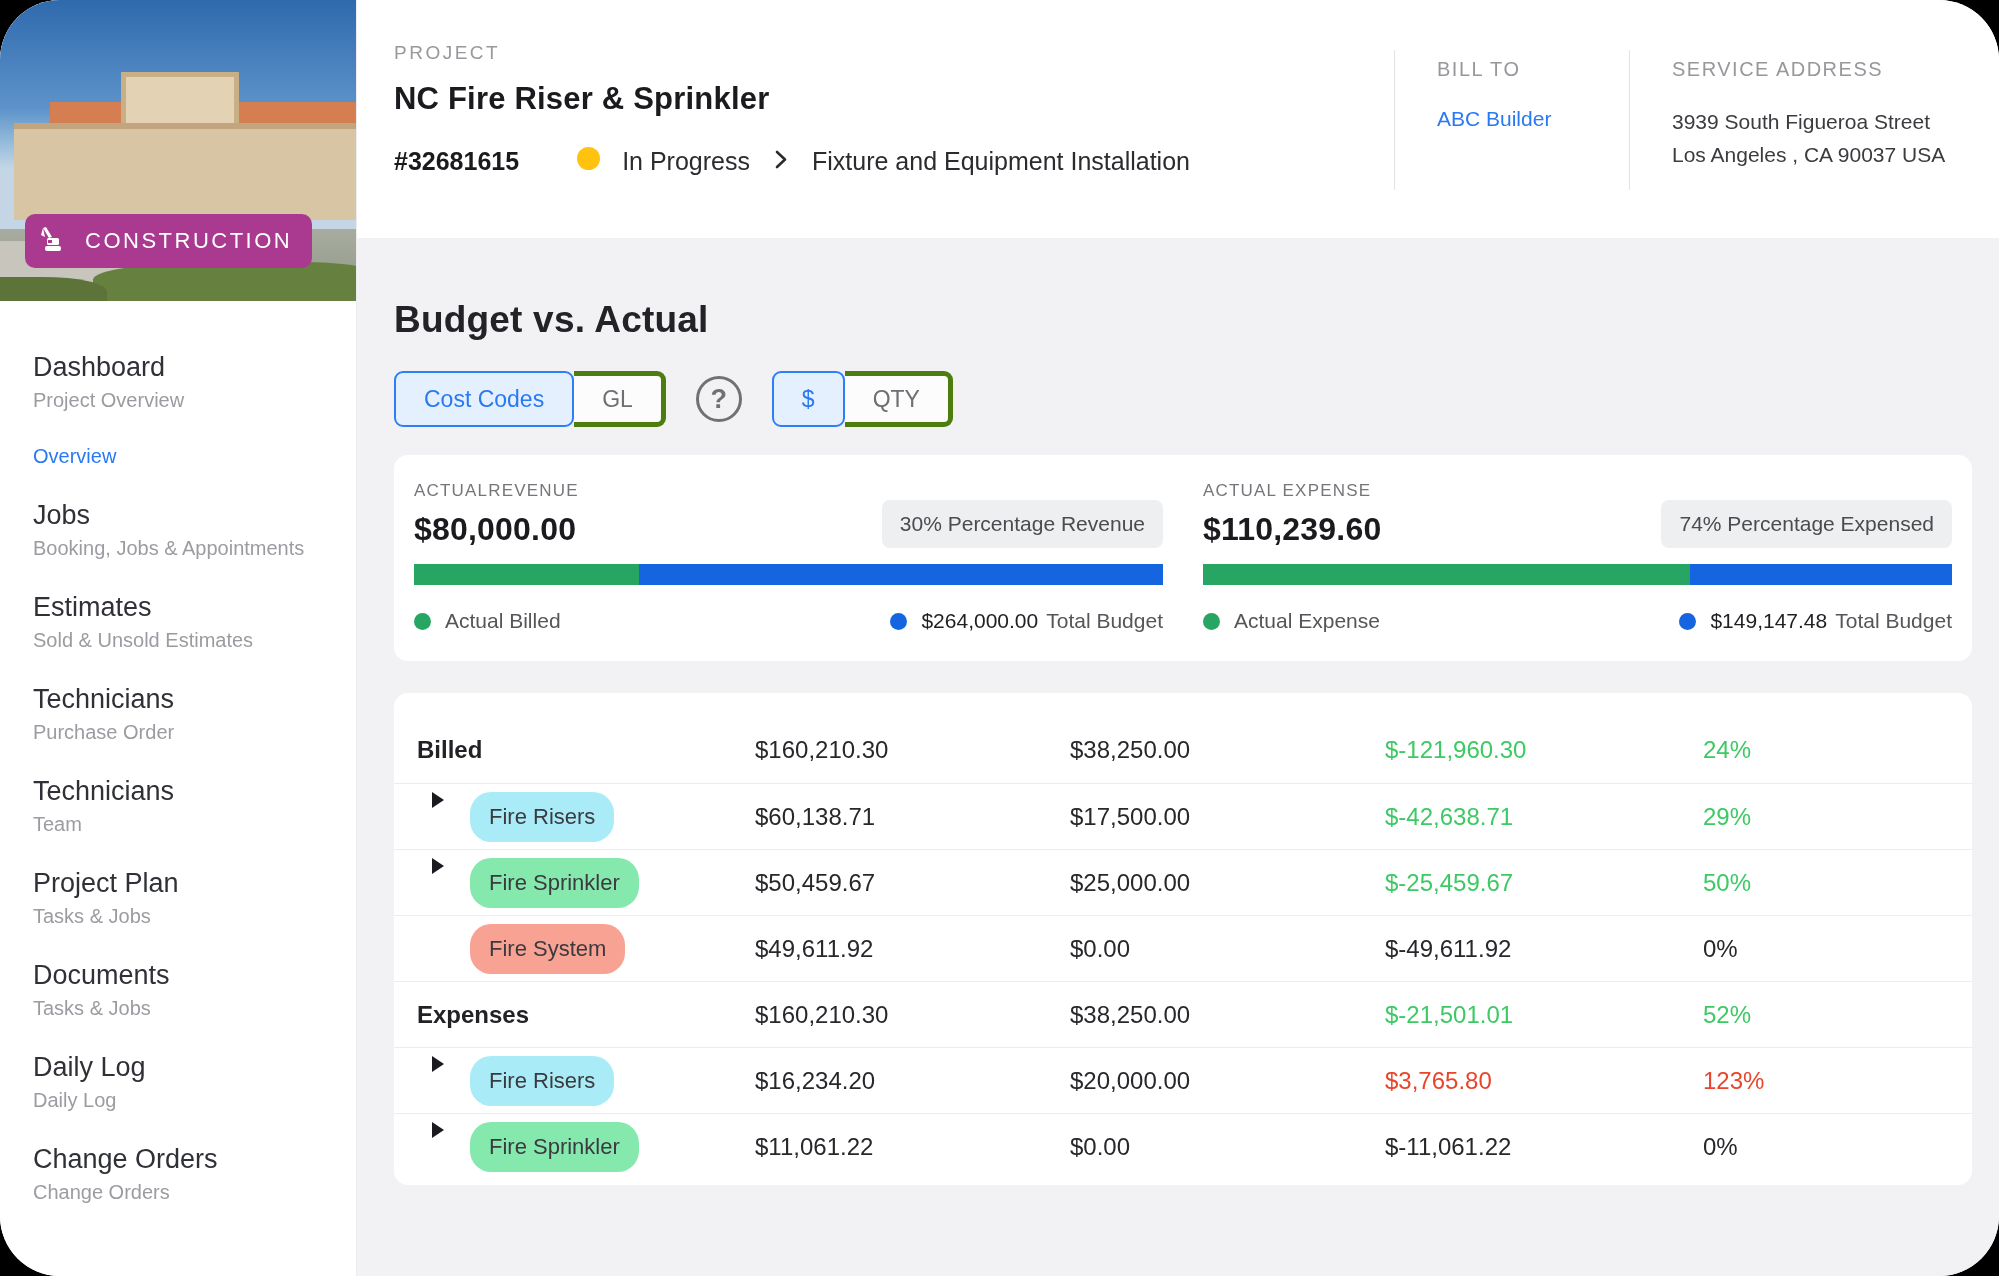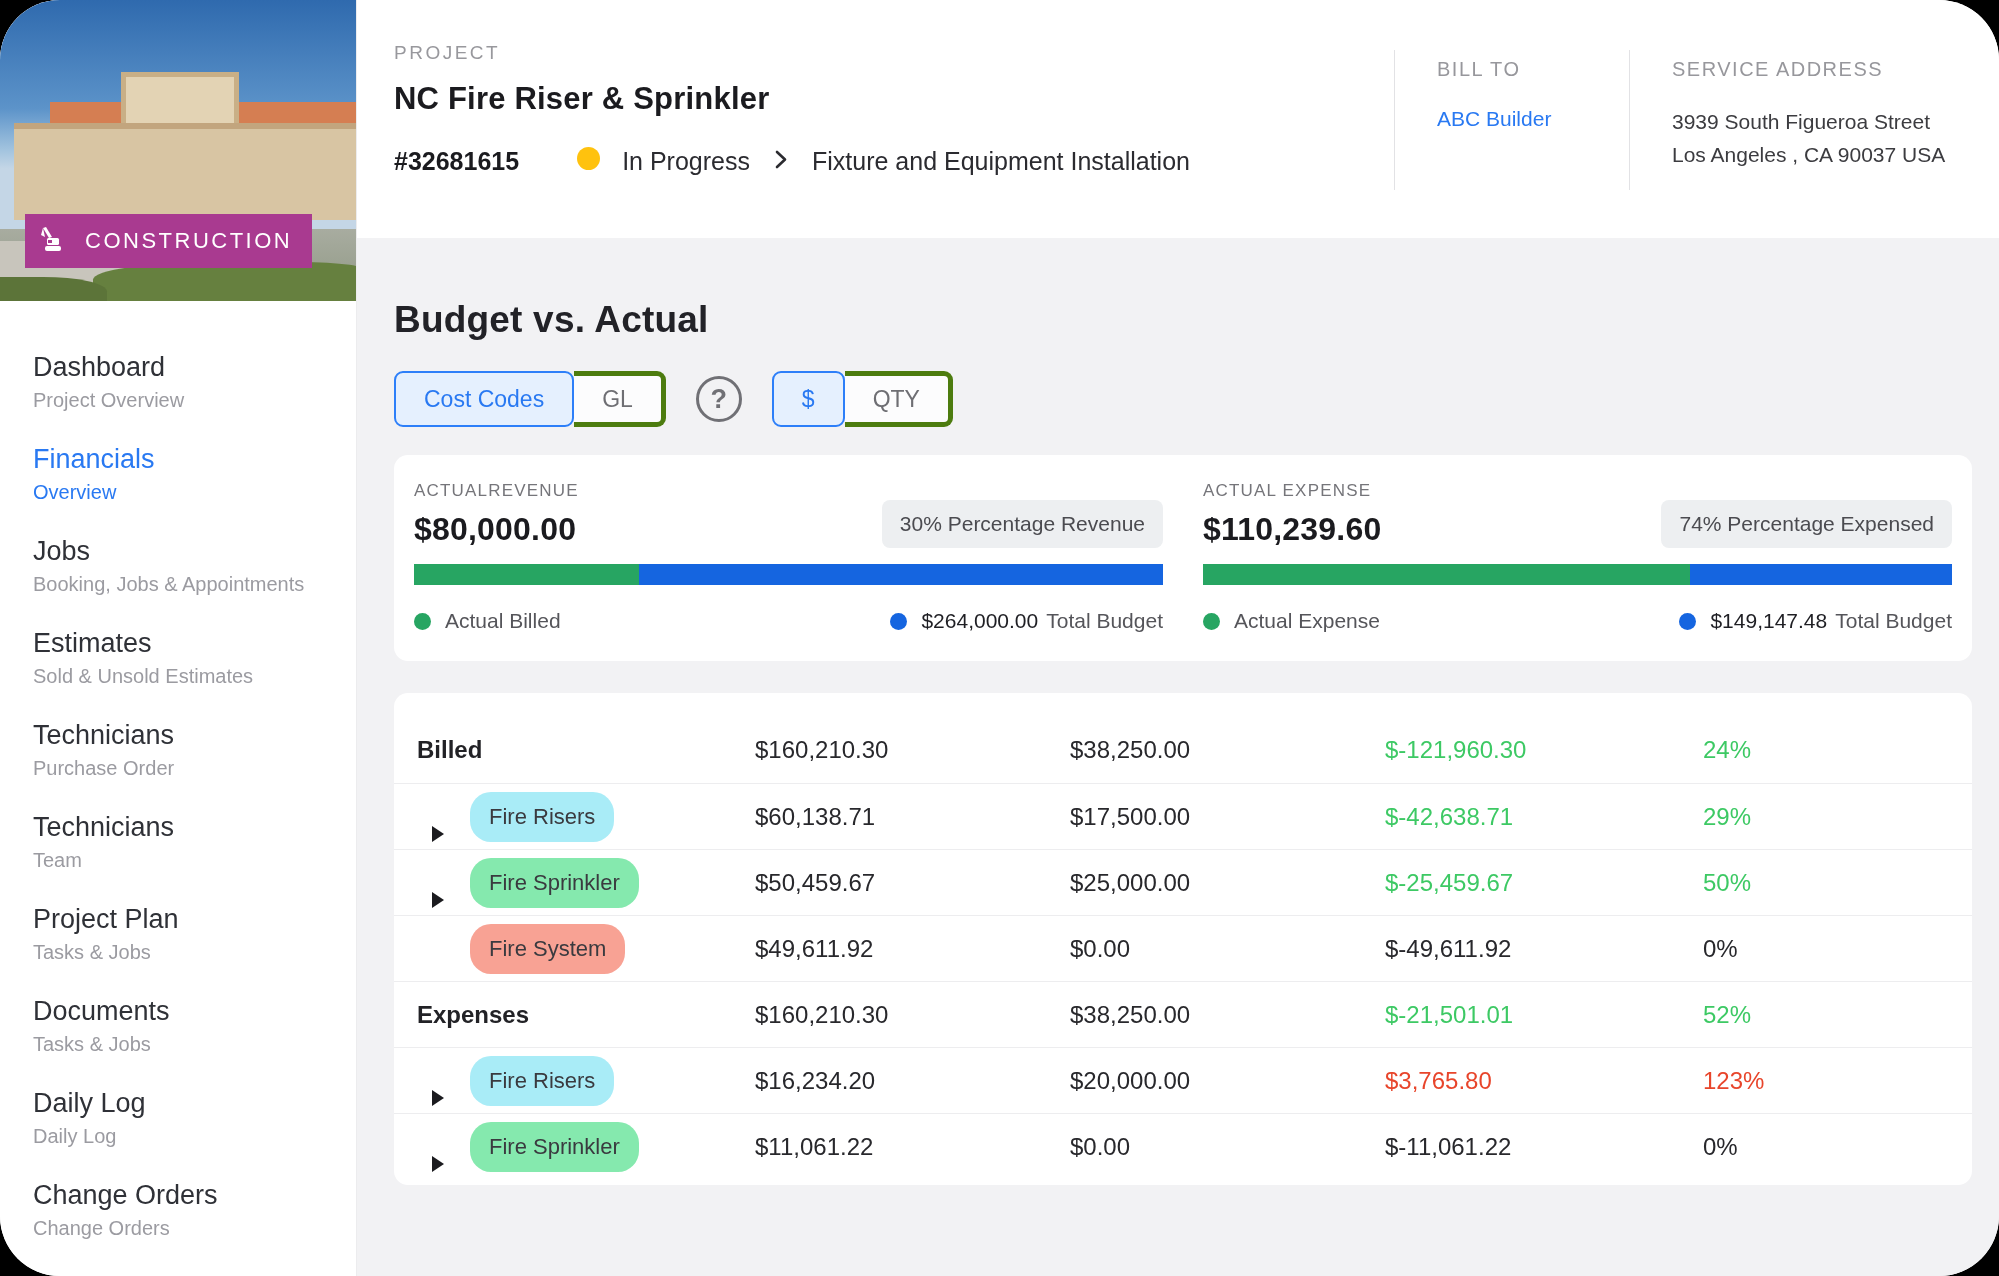--- a/index.html
+++ b/index.html
@@ -14,21 +14,21 @@
   .photo .sky{position:absolute;inset:0;background:linear-gradient(180deg,#2F6AAE 0%,#5C93C9 36%,#A3C4DF 50%,#C4D6E6 56%);}
   .photo .roofband{position:absolute;top:34%;left:14%;right:0;height:9%;background:#D57E52;}
   .photo .facade{position:absolute;top:41%;left:4%;right:0;height:32%;background:#D8C5A3;border-top:6px solid #C2A57E;}
   .photo .tower{position:absolute;top:24%;left:34%;width:33%;height:20%;background:#E3D3B4;border:5px solid #C9AF86;border-bottom:none;}
   .photo .windows{position:absolute;top:52%;left:6%;right:0;height:15%;background:repeating-linear-gradient(90deg,#39424B 0 34px,#C9B astonish 0,#D8C5A3 34px 54px);}
   .photo .ground{position:absolute;bottom:0;left:0;right:0;height:24%;background:linear-gradient(180deg,#A8ACA0,#8F9883);}
   .photo .walk{position:absolute;bottom:0;left:-12%;width:62%;height:20%;background:#C8C5BC;transform:skewX(-30deg);}
   .photo .bush{position:absolute;bottom:0;right:-4%;width:78%;height:13%;background:#66803F;border-radius:45% 25% 0 0;}
   .photo .bush2{position:absolute;bottom:0;left:0;width:30%;height:8%;background:#5C7439;border-radius:0 60% 0 0;}
   .construction-badge{
-    position:absolute;left:25px;top:214px;z-index:4;background:#A93A90;border-radius:0;
+    position:absolute;left:25px;top:214px;z-index:4;background:#A93A90;border-radius:10px;
     display:flex;align-items:center;padding:12px 20px 12px 14px;color:#fff;
     font-size:22px;letter-spacing:2.5px;font-weight:500;
   }
   .construction-badge .exc{margin-right:12px;display:flex;}
   .menu{padding:48px 20px 0 33px;}
   .menu-item{margin-bottom:25px;cursor:pointer;}
   .menu-item .t{font-size:27px;font-weight:500;color:#2F3137;line-height:36px;}
   .menu-item .s{font-size:20px;color:#9B9BA1;line-height:31px;}
   .menu-item.active .t,.menu-item.active .s{color:#2979F2;}
   
@@ -76,21 +76,21 @@
   .dot.green{background:#27A562;}
   .dot.blue{background:#1565E0;}
   .legend .val{color:#1F1F24;font-weight:500;margin-right:8px;}
   
   .table-card{background:#fff;border-radius:14px;margin-top:32px;padding:24px 0 6px;}
   .trow{display:grid;grid-template-columns:338px 315px 315px 318px 1fr;align-items:center;padding:0 20px 0 23px;}
   .thead{height:50px;margin-bottom:28px;}
   .thead span{font-size:24px;color:#2A2A2E;font-weight:500;}
   .trow.data{height:66px;}
   .trow.data + .trow.data{border-top:1px solid #EDEDEF;}
-  .name-cell{display:flex;align-items:flex-end;}
+  .name-cell{display:flex;align-items:flex-start;}
   .group-name{font-size:24px;font-weight:700;color:#222226;}
   .arrow{width:0;height:0;border-left:12px solid #1B1B1F;border-top:8px solid transparent;
     border-bottom:8px solid transparent;margin:0 26px 0 15px;flex-shrink:0;cursor:pointer;}
   .arrow.hidden{visibility:hidden;}
   .pill{display:inline-block;border-radius:21px;padding:12px 19px;font-size:22px;color:#3A3A3F;font-weight:500;}
   .pill-cyan{background:#A9ECF7;}
   .pill-green{background:#85E9AE;}
   .pill-red{background:#F8A294;}
   .num{font-size:24px;color:#28282C;}
   .num.green{color:#3DC964;}
@@ -124,21 +124,20 @@
         </span>
         <span>CONSTRUCTION</span>
       </div>
     </div>
     <nav class="menu">
       <div class="menu-item">
         <div class="t">Dashboard</div>
         <div class="s">Project Overview</div>
       </div>
       <div class="menu-item active">
-        <div class="t">Financials</div>
         <div class="s">Overview</div>
       </div>
       <div class="menu-item">
         <div class="t">Jobs</div>
         <div class="s">Booking, Jobs &amp; Appointments</div>
       </div>
       <div class="menu-item">
         <div class="t">Estimates</div>
         <div class="s">Sold &amp; Unsold Estimates</div>
       </div>

